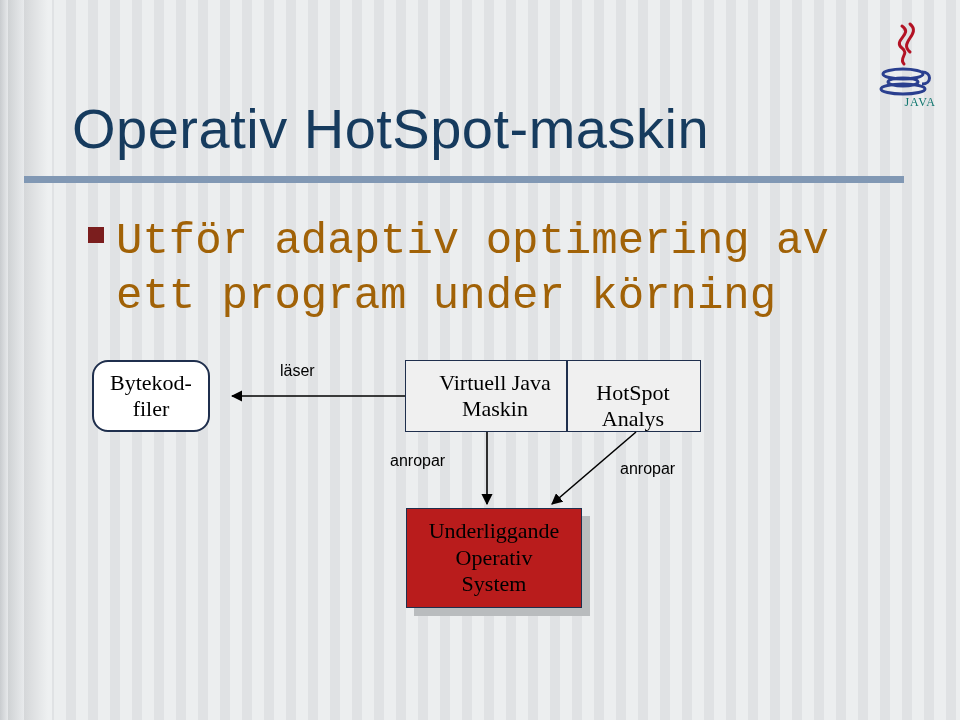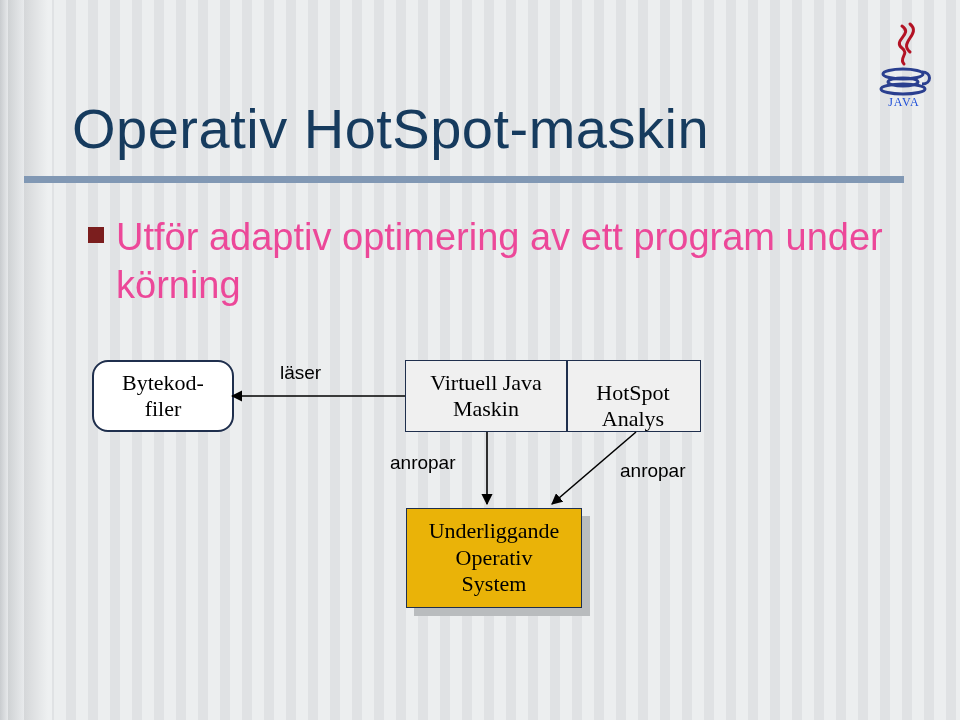--- a/index.html
+++ b/index.html
@@ -24,88 +24,88 @@
   .title-rule {
     position:absolute; left:24px; top:176px; width:880px; height:7px;
     background:#8198b4;
   }
   .bullet-row { position:absolute; left:116px; top:214px; right:50px; }
   .bullet-square {
     position:absolute; left:-28px; top:13px; width:16px; height:16px;
     background:#7b1e1e;
   }
   .bullet-text {
-    font-size:38px; color:#ec4899; line-height:1.25;
+    font-size:44px; color:#a16207; line-height:1.25;font-family:Liberation Mono, monospace;
   }
 
   .diagram { position:absolute; left:0; top:340px; width:960px; height:360px; }
   .node {
     position:absolute; background:#fff; border:1.5px solid #1f2f4d;
     text-align:center; display:flex; align-items:center; justify-content:center;
     font-family: "Times New Roman", Times, serif;
     font-size:22px; color:#000; line-height:1.2;
     box-sizing:border-box;
   }
   .node-rounded { border-radius:16px; border-width:2px; }
   .node-group { background:#f0f0f0; }
   .divider { position:absolute; top:0; bottom:0; width:1.5px; background:#1f2f4d; }
   .shadow {
     position:absolute; background:#b9bcbe;
   }
   .edge-label {
-    position:absolute; font-size:19px; color:#000;
+    position:absolute; font-size:16px; color:#000;
     font-family: Verdana, Geneva, sans-serif;
   }
 </style>
 </head>
 <body>
 
 <div class="slide">
 
   <div class="java-logo">
     <svg viewBox="0 0 64 90" width="64" height="90">
       <path d="M30 6 C42 14 20 20 30 28 C38 34 26 38 32 44" fill="none" stroke="#b31224" stroke-width="3" stroke-linecap="round"></path>
       <path d="M38 4 C50 14 26 22 38 32" fill="none" stroke="#b31224" stroke-width="3" stroke-linecap="round"></path>
       <ellipse cx="31" cy="54" rx="20" ry="5" fill="none" stroke="#2a3f8f" stroke-width="3"></ellipse>
       <ellipse cx="31" cy="62" rx="15" ry="4" fill="none" stroke="#2a3f8f" stroke-width="3"></ellipse>
       <ellipse cx="31" cy="69" rx="22" ry="5" fill="none" stroke="#2a3f8f" stroke-width="3"></ellipse>
       <path d="M50 52 C60 52 60 64 50 64" fill="none" stroke="#2a3f8f" stroke-width="3"></path>
     </svg>
-    <div style="position:absolute;left:0;right:0;bottom:0;text-align:center;font-size:12px;color:#1d4ed8;font-family:Georgia,serif;letter-spacing:1px;">JAVA</div>
+    <div style="position:absolute;left:0;right:0;bottom:0;text-align:right;font-size:12px;color:#0f766e;font-family:Georgia,serif;letter-spacing:1px;">JAVA</div>
   </div>
 
   <div class="title">Operativ HotSpot-maskin</div>
   <div class="title-rule"></div>
 
   <div class="bullet-row">
     <div class="bullet-square"></div>
     <div class="bullet-text">Utför adaptiv optimering av ett program under körning</div>
   </div>
 
   <div class="diagram">
 
-    <div class="node node-rounded" style="left:92px; top:20px; width:142px; height:72px;">
+    <div class="node node-rounded" style="left:92px; top:20px; width:118px; height:72px;">
       <span style="white-space:pre-line;">Bytekod-
 filer</span>
     </div>
 
-    <div class="node node-group" style="left:405px; top:20px; width:296px; height:72px; padding:0;">
+    <div class="node node-group" style="left:405px; top:20px; width:296px; height:72px; padding:9px;">
       <div style="flex:0 0 160px; height:100%; display:flex; align-items:center; justify-content:center;">
         <span style="white-space:pre-line;">Virtuell Java
 Maskin</span>
       </div>
       <div class="divider" style="left:160px;"></div>
       <div style="flex:1; height:100%; display:flex; align-items:center; justify-content:center;">
         <span style="white-space:pre-line;margin-top:20px;">HotSpot
 Analys</span>
       </div>
     </div>
 
     <div class="shadow" style="left:414px; top:176px; width:176px; height:100px;"></div>
-    <div class="node" style="left:406px; top:168px; width:176px; height:100px; background:#eab308;">
+    <div class="node" style="left:406px; top:168px; width:176px; height:100px; background:#b91c1c;">
       <span style="white-space:pre-line;">Underliggande
 Operativ
 System</span>
     </div>
 
     <svg width="960" height="360" style="position:absolute; left:0; top:0; pointer-events:none;">
       <defs>
         <marker id="arrow" viewBox="0 0 10 10" refX="9" refY="5" markerWidth="7" markerHeight="7" orient="auto-start-reverse">
           <path d="M 0 0 L 10 5 L 0 10 z" fill="#000"></path>
         </marker>

